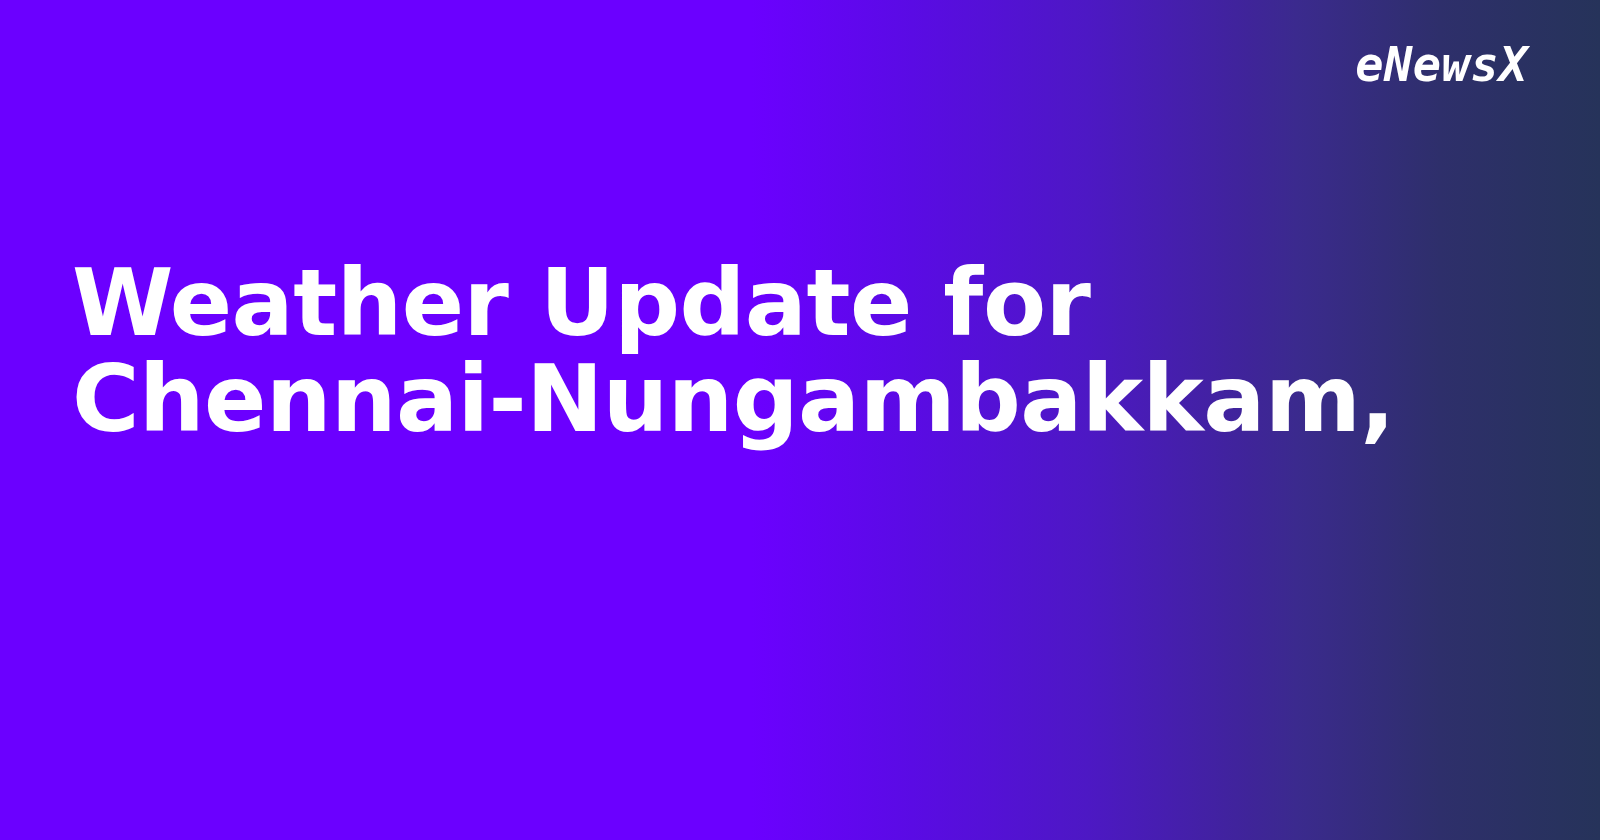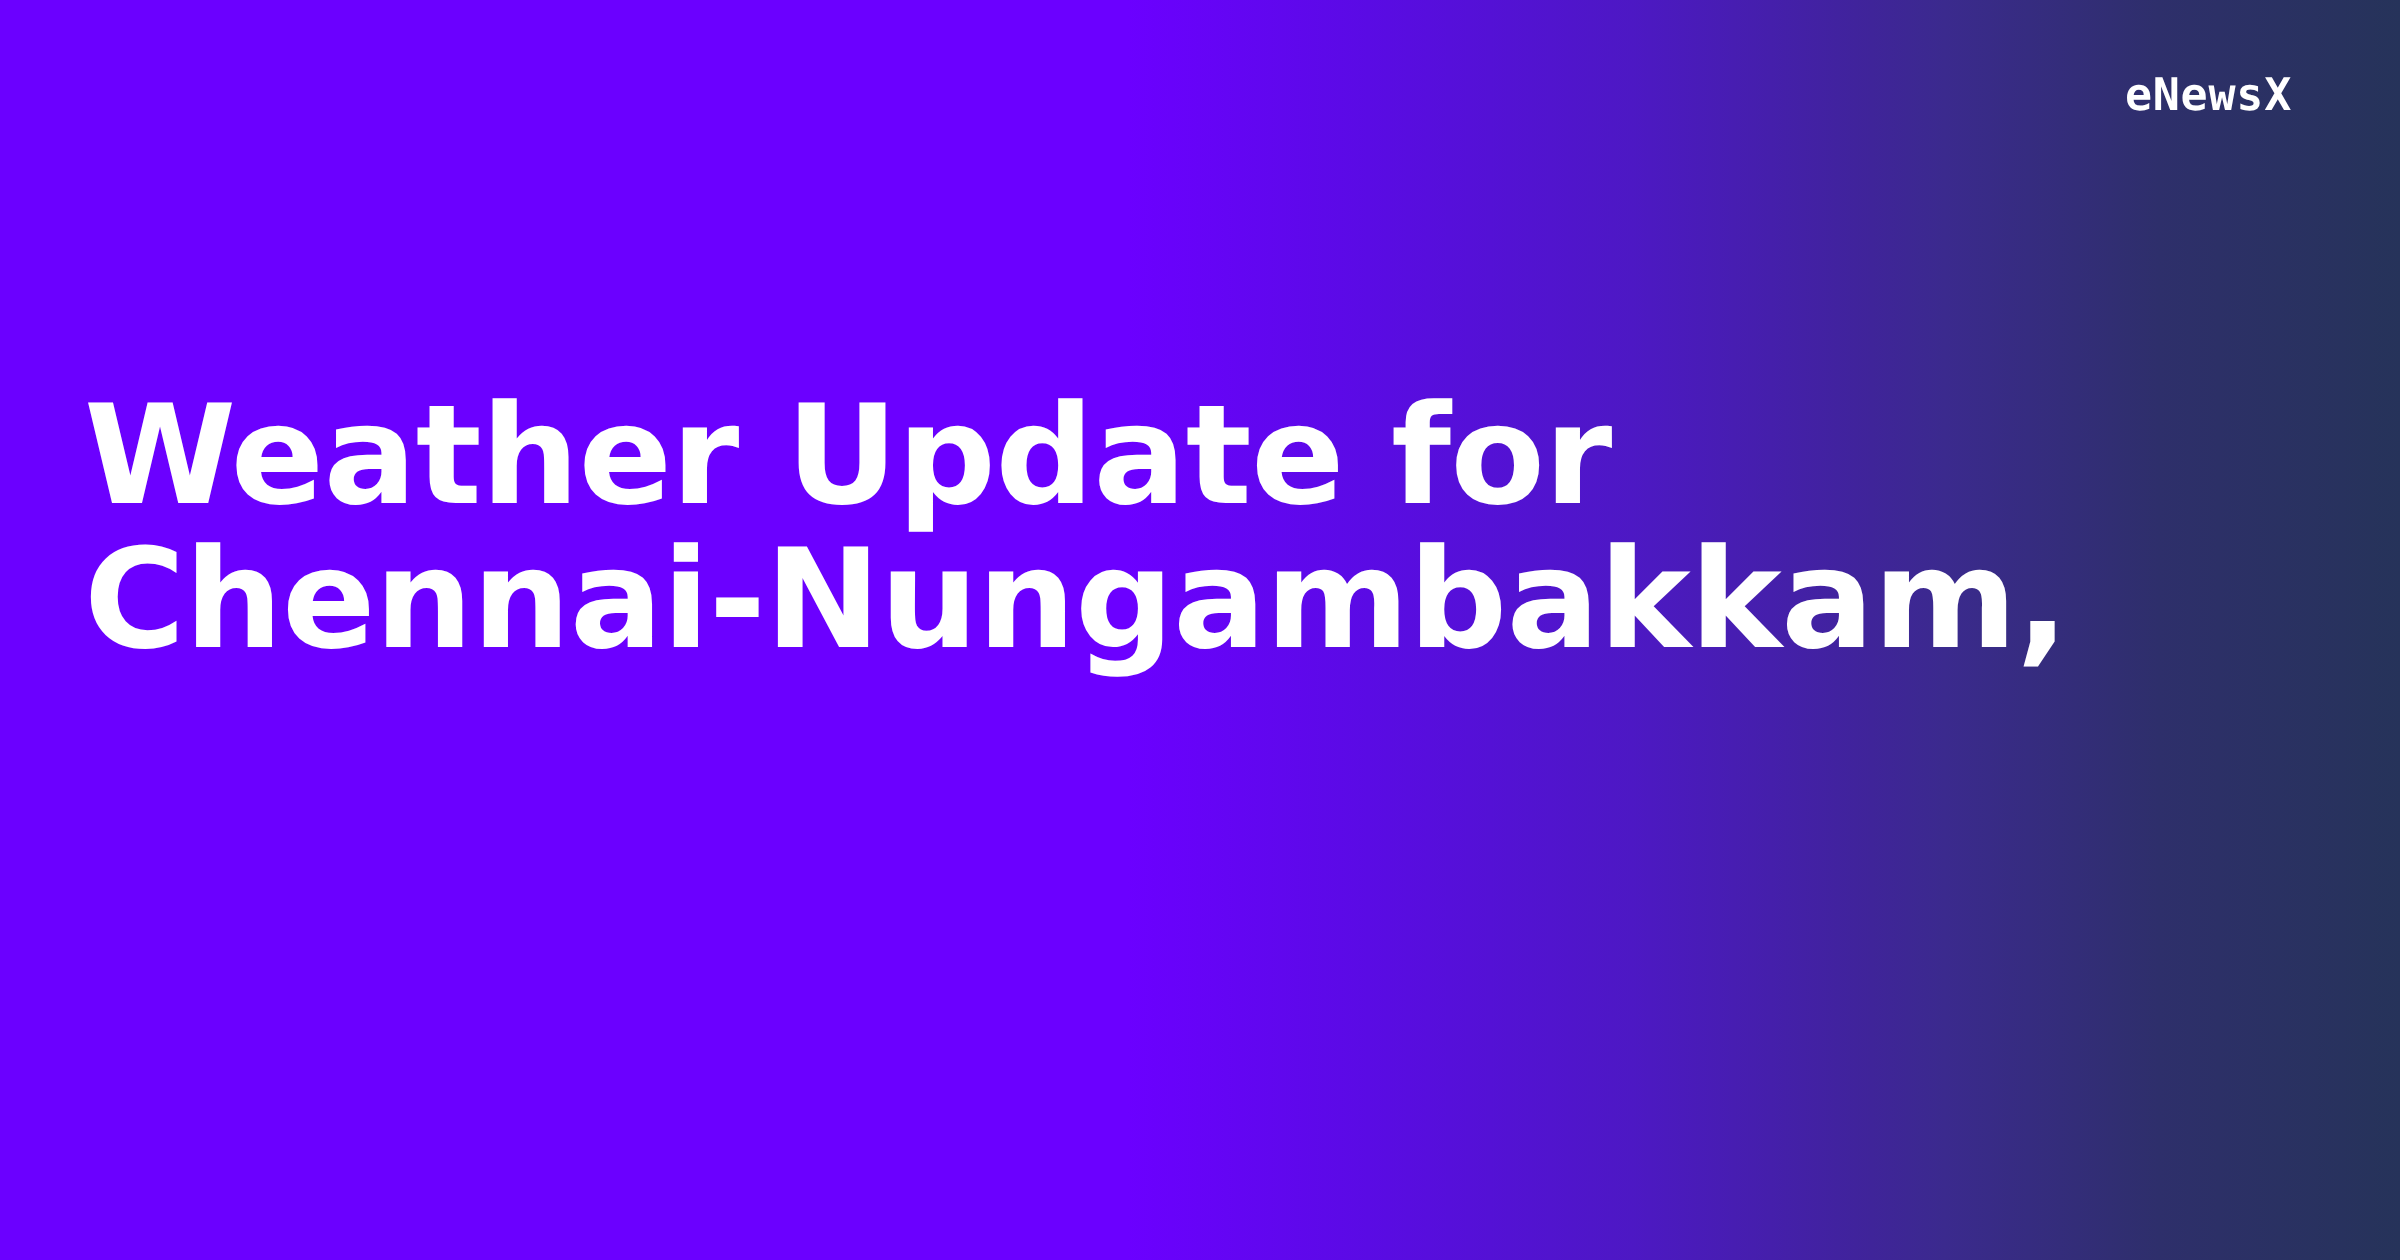--- a/index.html
+++ b/index.html
@@ -42,32 +42,33 @@
     right: 72px;
     height: 128px;
     display: flex;
     align-items: center;
     justify-content: flex-end;
   }
 
   #brand-logo {
     font-family: "DejaVu Sans Mono", "Liberation Mono", monospace;
     font-weight: bold;
-    font-size: 30px;
+    font-size: 47px;
     line-height: 1;
     letter-spacing: 0.5px;
     color: #FFFFFF;
     white-space: nowrap;
+    font-style: italic;
     -webkit-font-smoothing: antialiased;
   }
 
   
   #headline {
     position: absolute;
-    left: 56px;
+    left: 72px;
     top: 256px;
     width: 1420px;
   }
 
   #headline .line {
     font-family: "DejaVu Sans", "Liberation Sans", sans-serif;
     font-weight: bold;
     font-size: 92px;
     line-height: 96px;
     color: #FFFFFF;

